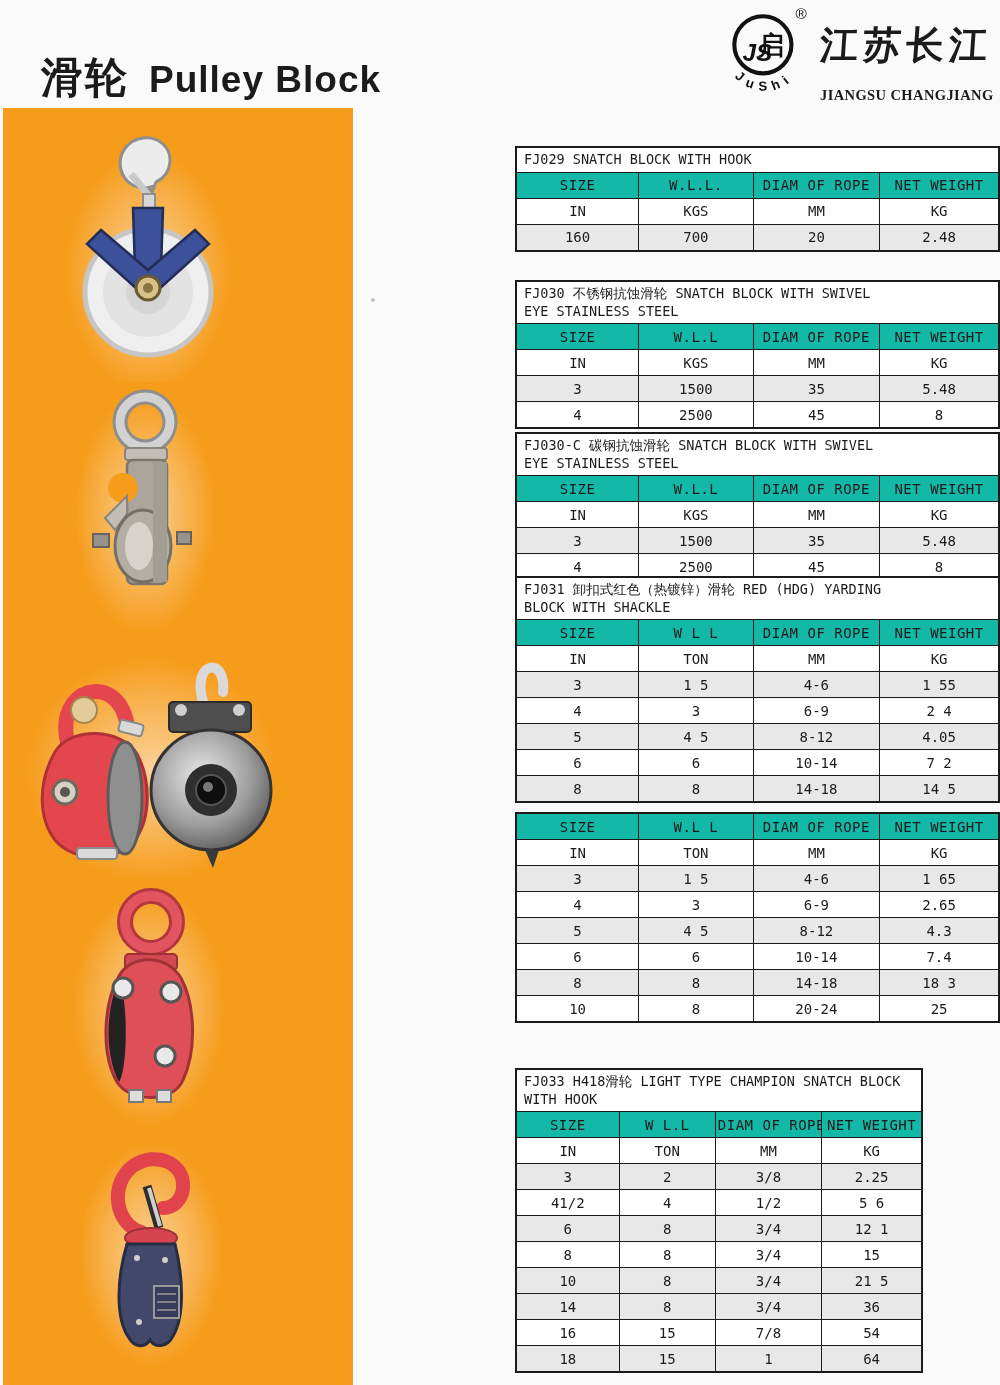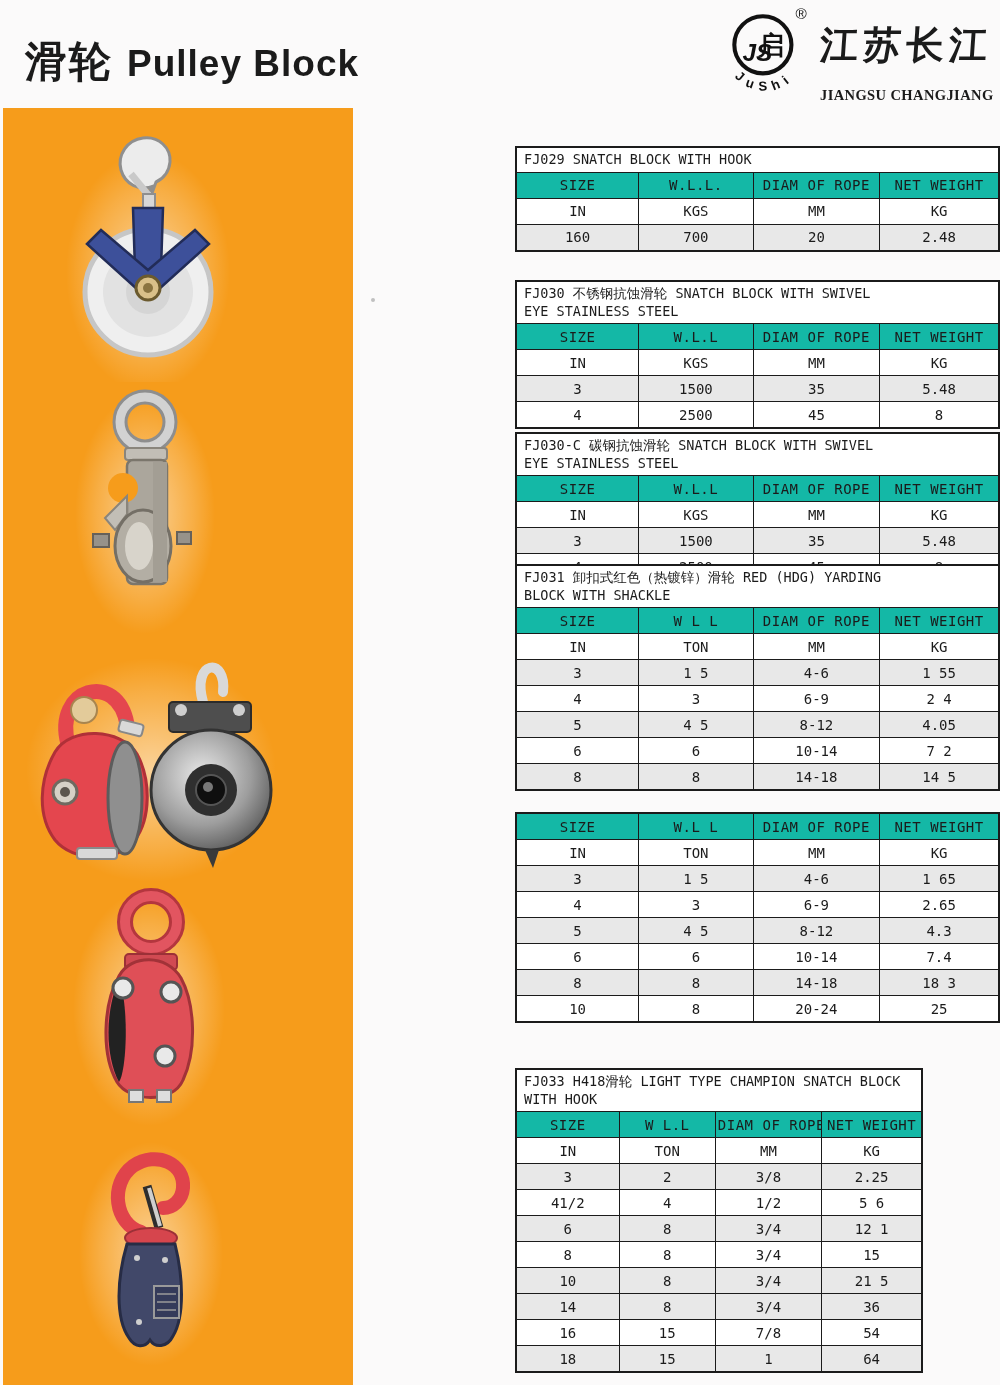--- a/index.html
+++ b/index.html
@@ -3,22 +3,22 @@
 <meta charset="utf-8">
 <style>
   html,body{margin:0;padding:0;}
   .page{
     position:relative; width:1000px; height:1385px;
     background:#fbfafa; overflow:hidden;
     font-family:"Liberation Sans", sans-serif; color:#1b1b1b;
   }
   
   .page-title{
-    position:absolute; left:25px; top:34px; margin:0;
-    display:flex; align-items:baseline; gap:14px;
+    position:absolute; left:25px; top:34px; margin:16px;
+    display:flex; align-items:baseline; gap:20px;
   }
   .t-cjk{font-size:42px; font-weight:800; letter-spacing:2px;}
   .t-en{font-size:37px; font-weight:600; letter-spacing:1px;}
   .logo{
     position:absolute; left:718px; top:4px; width:276px; height:100px;
     display:flex; align-items:flex-start;
   }
   .logo-mark{width:102px; height:102px; flex:0 0 auto;}
   .brand-text{margin-top:16px;}
   .brand-cjk{
@@ -31,21 +31,21 @@
     font-size:14.5px; letter-spacing:0.4px; margin-top:16px; white-space:nowrap;
   }
   
   .orange-panel{
     position:absolute; left:3px; top:108px; width:350px; height:1277px;
     background:#F69C1B;
   }
   .product{position:absolute;}
   
   .spec-table{position:absolute; left:515px; width:485px;}
-  #t0{top:146px} #t1{top:280px} #t2{top:432px} #t3{top:564px}
+  #t0{top:146px} #t1{top:280px} #t2{top:432px} #t3{top:576px}
   #t4{top:812px} #t5{top:1068px; width:408px;}
   .spec-table table{
     width:100%; border-collapse:collapse; table-layout:fixed;
     background:#fff; font-family:"DejaVu Sans Mono",monospace;
     font-size:14px; color:#1b1b1b; border:2.5px solid #1b1b1b;
   }
   .spec-table td{
     border:1.6px solid #1b1b1b; text-align:center; height:25px;
     padding:0 2px; overflow:hidden; white-space:nowrap;
   }

